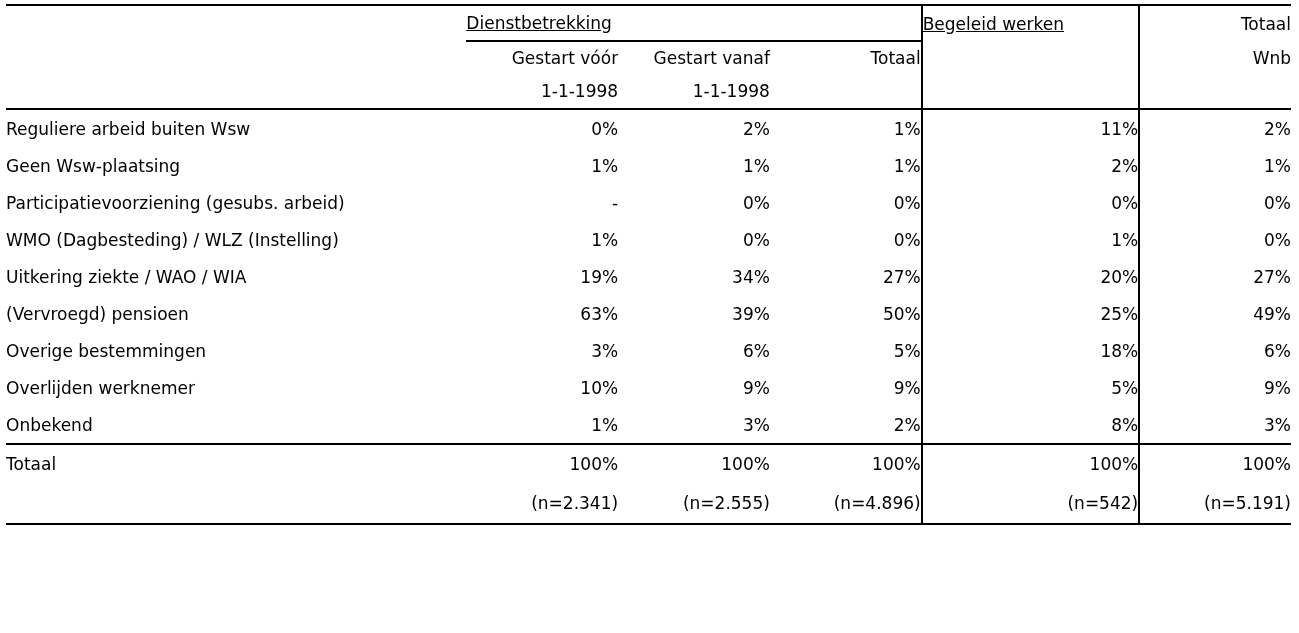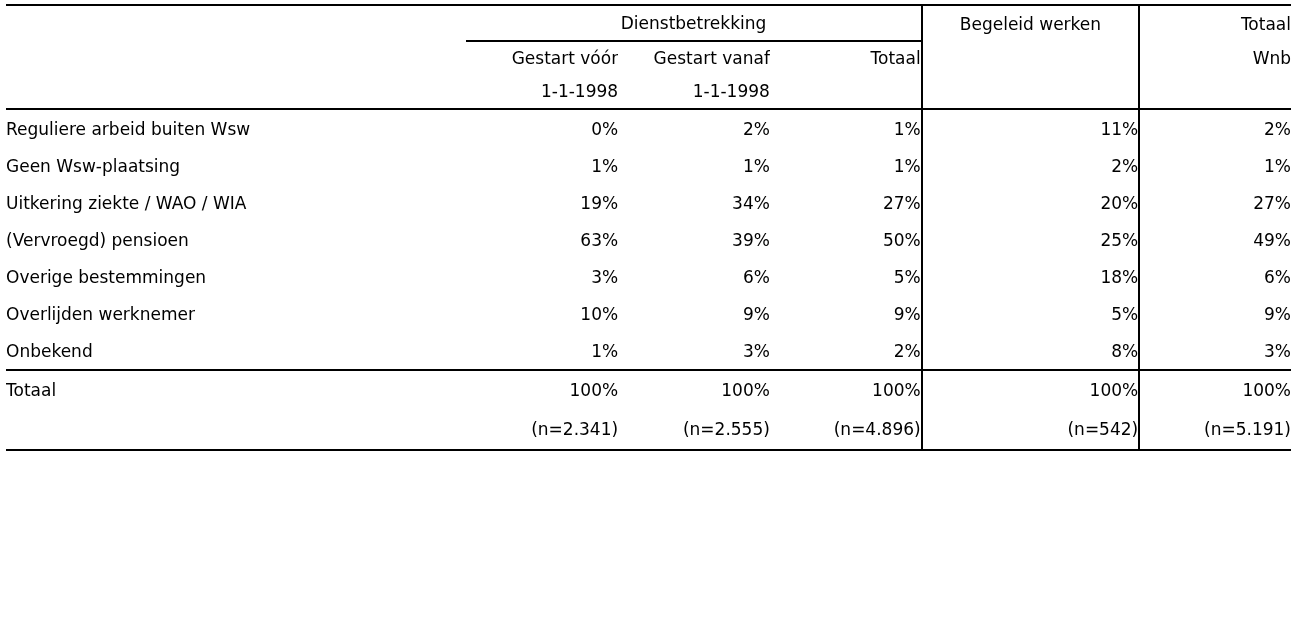--- a/index.html
+++ b/index.html
@@ -36,21 +36,21 @@
   col.c-num   { width: 150px; }
   col.c-beg   { width: 215px; }
   col.c-tot   { width: 150px; }
 
   .cell {
     padding: 4px 10px 4px 6px;
     white-space: nowrap;
     overflow: hidden;
   }
   .num  { text-align: right; padding-right: 14px; }
-  .ctr  { text-align: center; }
+  .ctr  { text-align: left; text-decoration: underline; }
   .lbl  { text-align: left; padding-left: 10px; margin-left: 48px; }
 
   
   .bt  { border-top: 2px solid #000; }
   .bb  { border-bottom: 2px solid #000; }
   .bl  { border-left: 2px solid #000; }
   .br  { border-right: 2px solid #000; }
 
   .hdr-row td { height: 34px; }
   .hdr-row2 td { height: 32px; text-align: right; }
@@ -113,20 +113,36 @@
       </tr>
       <tr class="data-row">
         <td class="cell lbl">Geen Wsw-plaatsing</td>
         <td class="cell num">1%</td>
         <td class="cell num">1%</td>
         <td class="cell num">1%</td>
         <td class="cell num bl br">2%</td>
         <td class="cell num">1%</td>
       </tr>
       <tr class="data-row">
+        <td class="cell lbl">Participatievoorziening (gesubs. arbeid)</td>
+        <td class="cell num">-</td>
+        <td class="cell num">0%</td>
+        <td class="cell num">0%</td>
+        <td class="cell num bl br">0%</td>
+        <td class="cell num">0%</td>
+      </tr>
+      <tr class="data-row">
+        <td class="cell lbl">WMO (Dagbesteding) / WLZ (Instelling)</td>
+        <td class="cell num">1%</td>
+        <td class="cell num">0%</td>
+        <td class="cell num">0%</td>
+        <td class="cell num bl br">1%</td>
+        <td class="cell num">0%</td>
+      </tr>
+      <tr class="data-row">
         <td class="cell lbl">Uitkering ziekte / WAO / WIA</td>
         <td class="cell num">19%</td>
         <td class="cell num">34%</td>
         <td class="cell num">27%</td>
         <td class="cell num bl br">20%</td>
         <td class="cell num">27%</td>
       </tr>
       <tr class="data-row">
         <td class="cell lbl">(Vervroegd) pensioen</td>
         <td class="cell num">63%</td>

